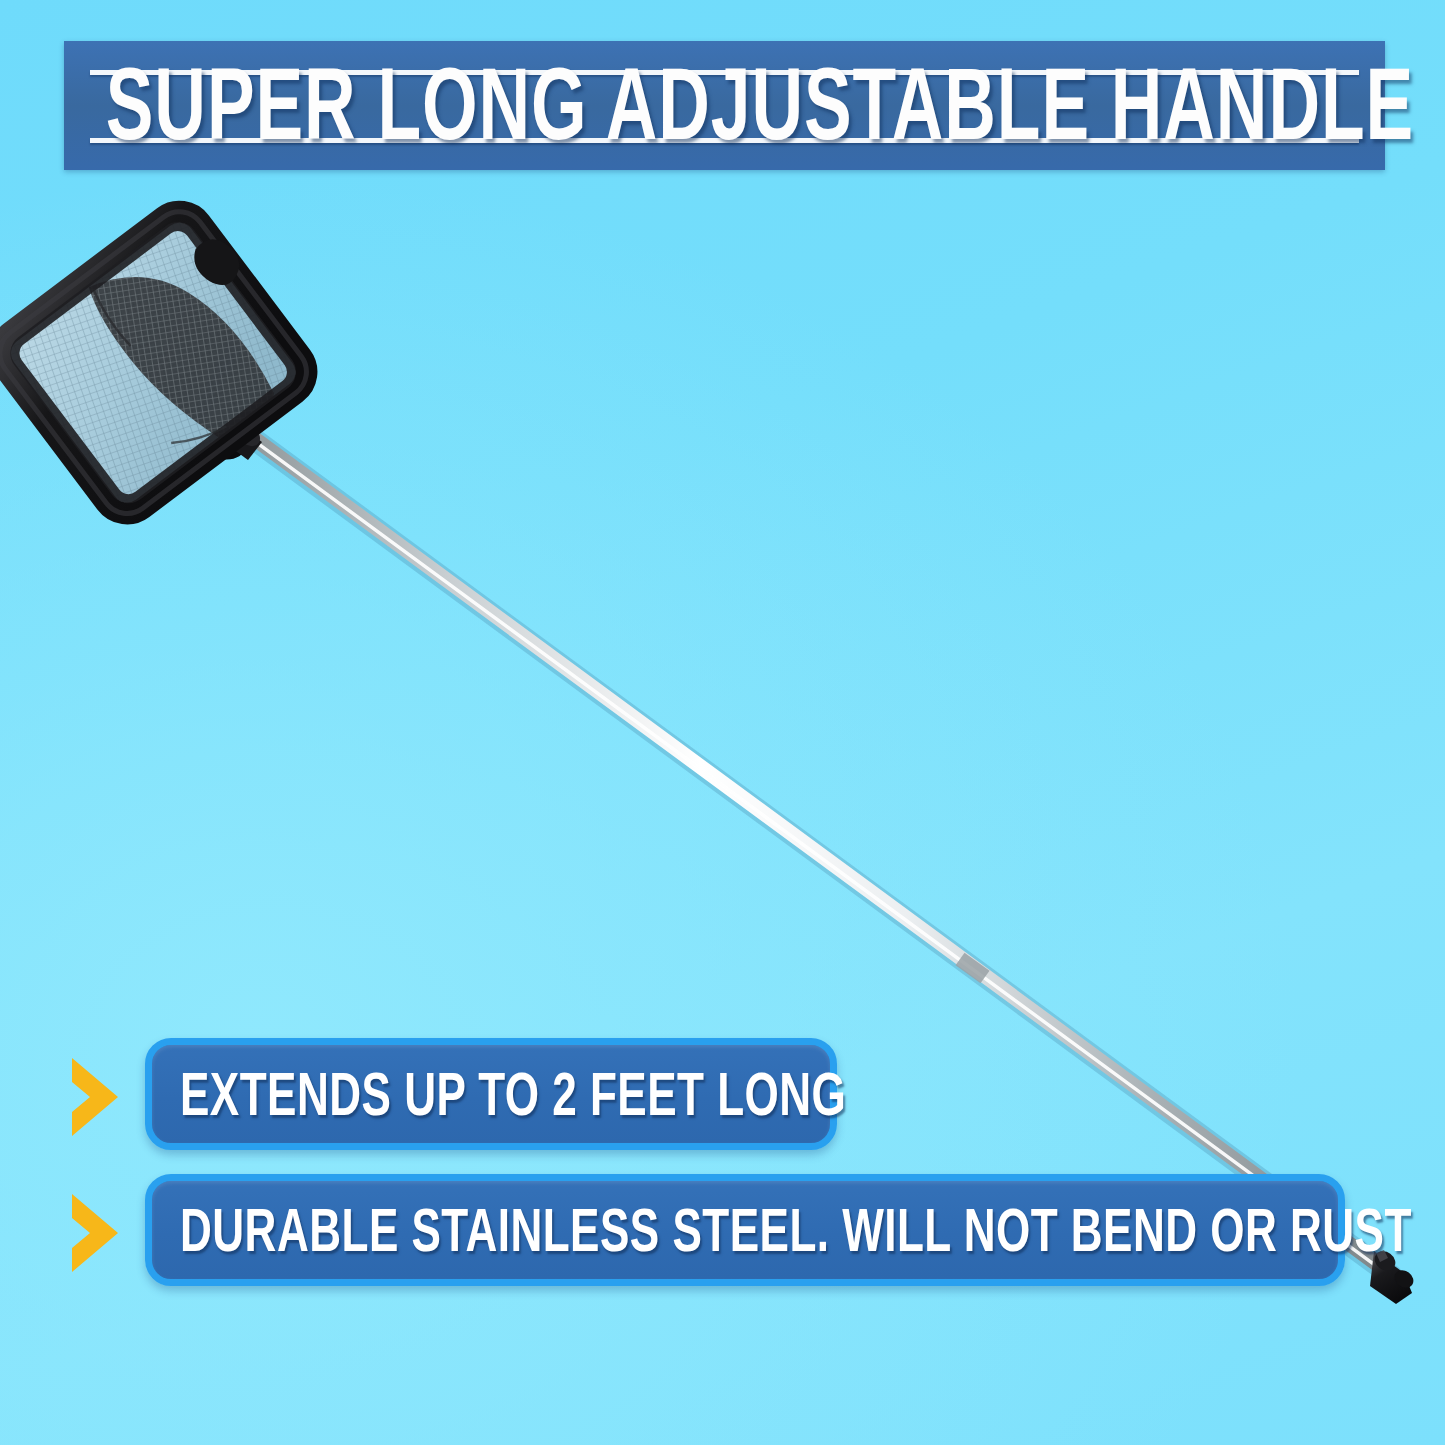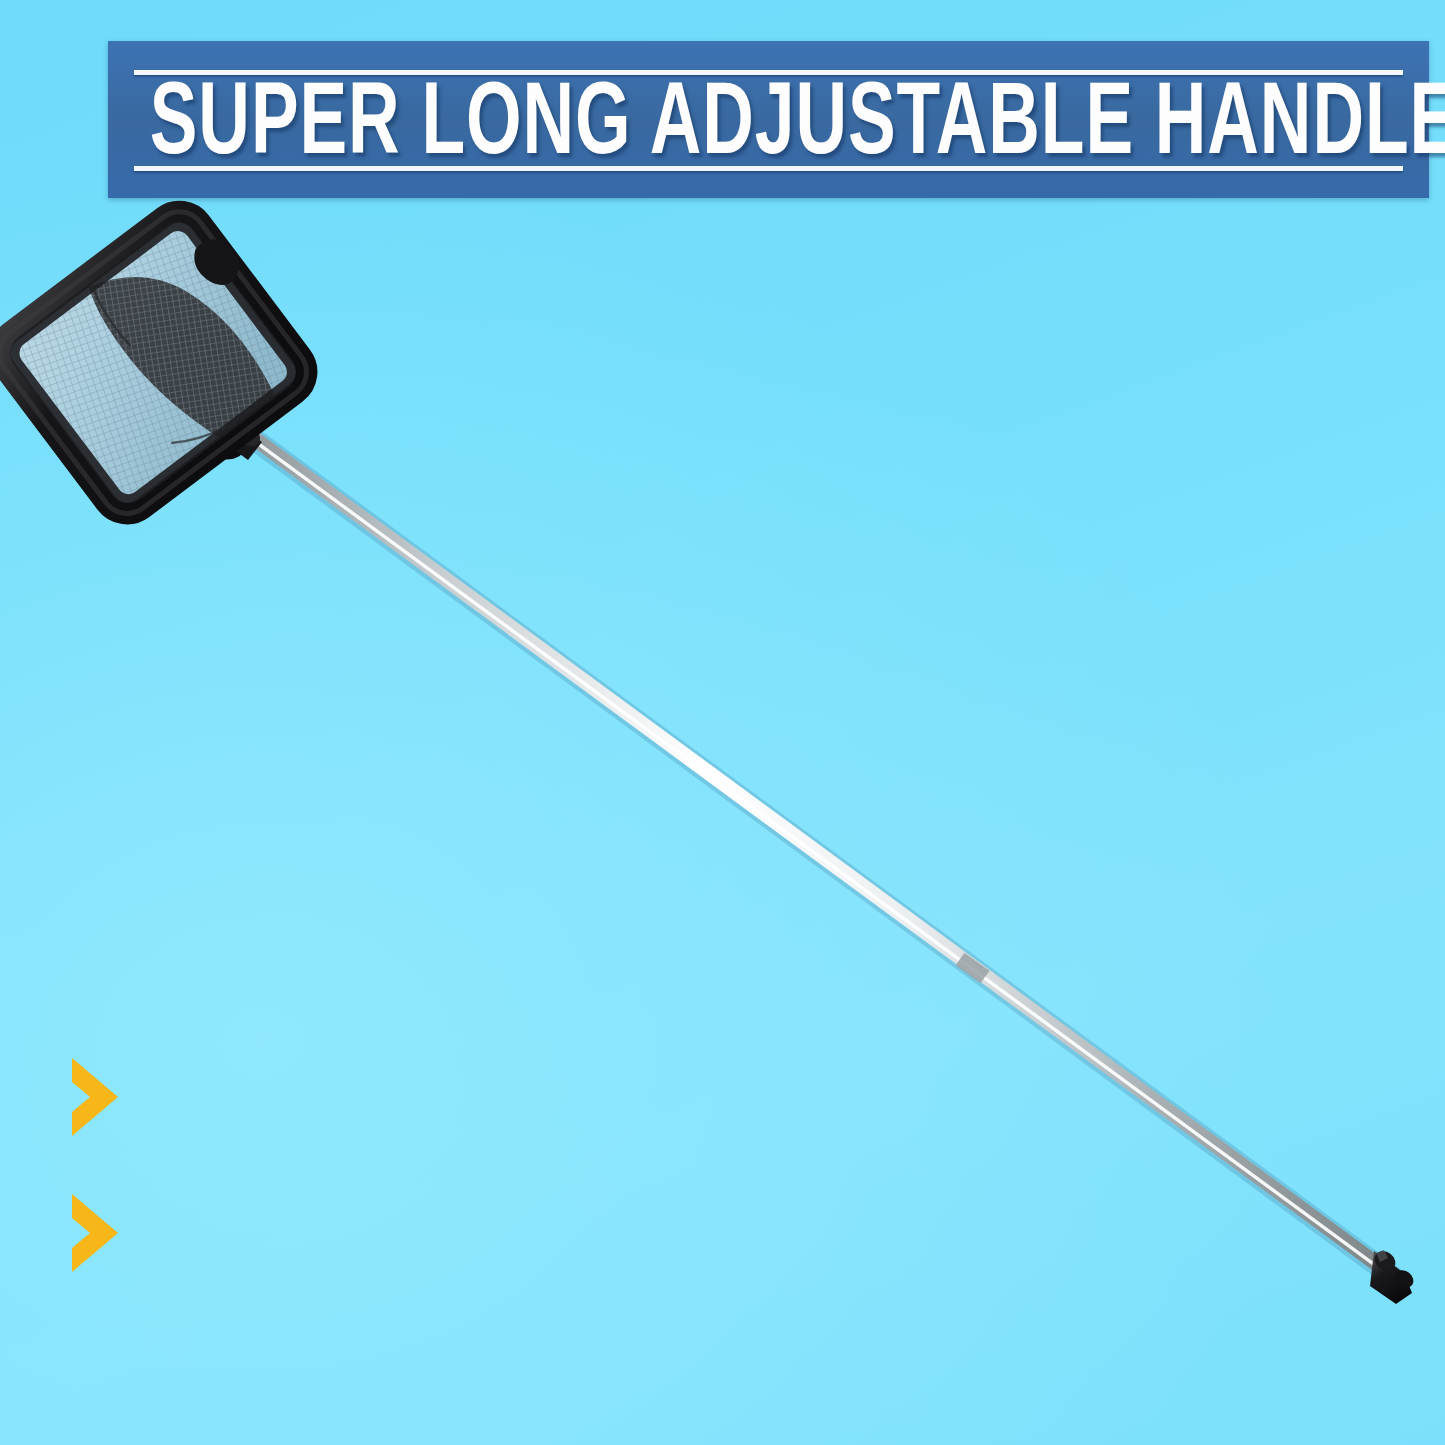--- a/index.html
+++ b/index.html
@@ -18,24 +18,23 @@
       radial-gradient(ellipse 120% 100% at 18% 72%, #8FE8FD 0%, rgba(143,232,253,0) 60%),
       linear-gradient(160deg, #6FDBFB 0%, #74DEFB 35%, #83E3FC 70%, #7CE0FC 100%);
   }
 
   
   .banner {
     position: absolute;
     left: 64px;
     top: 41px;
     width: 1321px;
-    height: 157px;
+    height: 129px;
     background: linear-gradient(180deg, #3d72b4 0%, #39699f 50%, #376aab 100%);
     box-shadow: 0 2px 5px rgba(20,60,110,0.30);
-    margin-left: 44px;
   }
   .banner-rule {
     position: absolute;
     left: 26px;
     right: 26px;
     height: 5px;
     background: #f3f7fb;
     box-shadow: 0 2px 2px rgba(18,52,96,0.45);
   }
   .banner-rule.top { top: 29px; }
@@ -206,24 +205,30 @@
       <path d="M256 300 q22 -6 28 16 q6 22 -12 30 q-16 6 -24 -12 q-8 -22 8 -34 z" fill="#151517"></path>
     </g>
   </svg>
 
   <div class="bullets">
 
     <div class="bullet-row">
       <svg class="chev" viewBox="0 0 56 86">
         <path d="M4 4 L50 43 L4 82 L4 58 L22 43 L4 28 Z" fill="#F7B719"></path>
       </svg>
+      <div class="pill pill-1">
+        <div class="pill-text"><span>EXTENDS UP TO 2 FEET LONG</span></div>
+      </div>
     </div>
 
 
     <div class="bullet-row">
       <svg class="chev" viewBox="0 0 56 86">
         <path d="M4 4 L50 43 L4 82 L4 58 L22 43 L4 28 Z" fill="#F7B719"></path>
       </svg>
+      <div class="pill pill-3">
+        <div class="pill-text"><span>DURABLE STAINLESS STEEL. WILL NOT BEND OR RUST</span></div>
+      </div>
     </div>
 
   </div>
 
 </div>
 
 </body></html>

